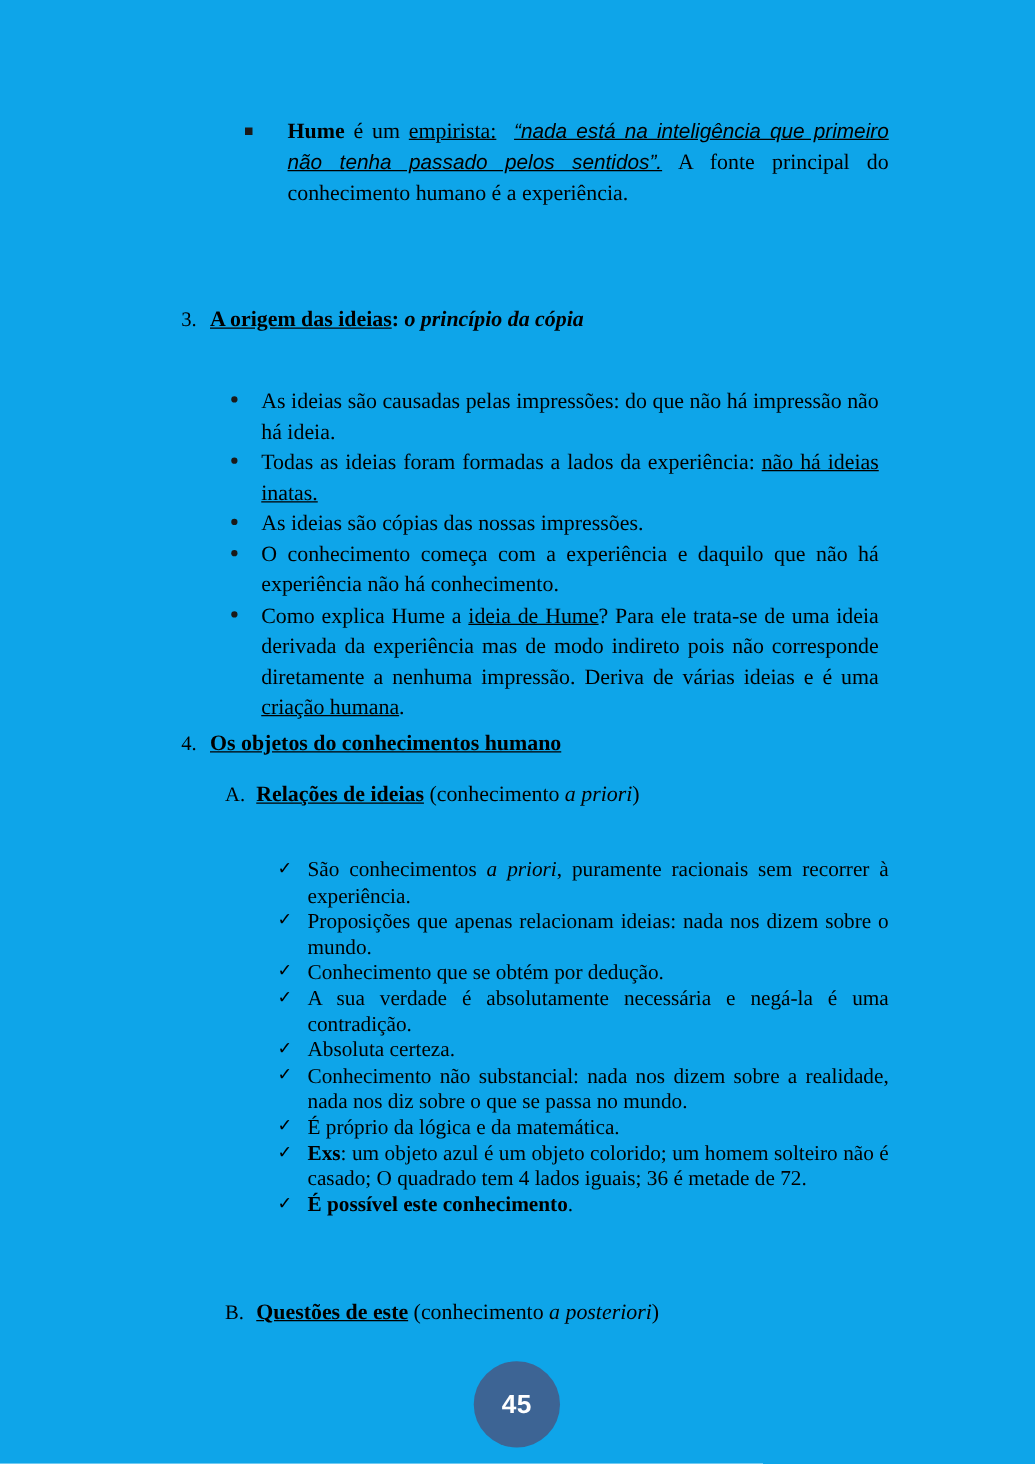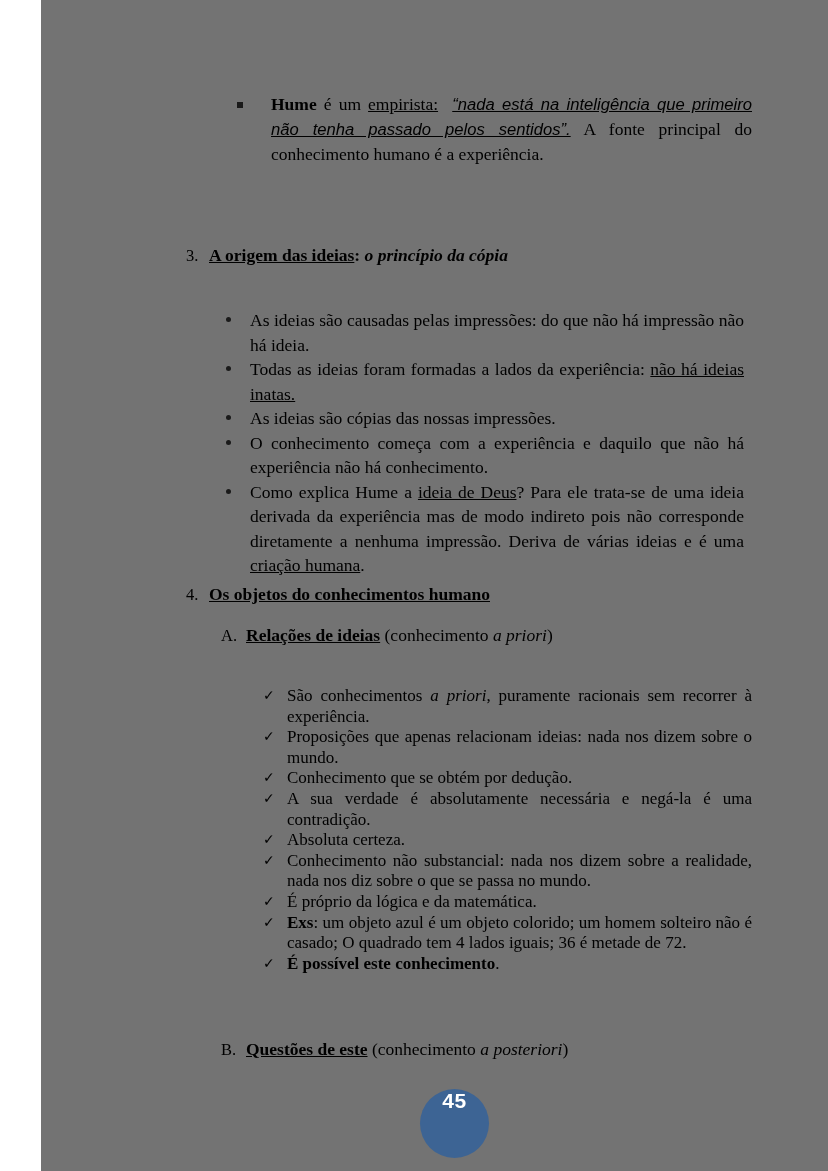--- a/index.html
+++ b/index.html
@@ -12,22 +12,21 @@
     height: 1171px;
     position: relative;
     font-family: "Liberation Serif", "DejaVu Serif", serif;
     color: #000000;
     -webkit-font-smoothing: antialiased;
   }
 
   .page {
     position: absolute;
     inset: 0;
-    background: #737373;
-    margin-left: 41px;
+    background: #0ea5e9;
   }
 
   
   .b   { font-weight: bold; }
   .i   { font-style: italic; }
   .u   { text-decoration: underline; }
   .bi  { font-weight: bold; font-style: italic; }
   .bu  { font-weight: bold; text-decoration: underline; }
   .sans-q {
     font-family: "Liberation Sans", "DejaVu Sans", sans-serif;
@@ -157,20 +156,21 @@
   
   .page-badge {
     position: absolute;
     left: 379px;
     top: 1089px;
     width: 69px;
     height: 69px;
     border-radius: 50%;
     background: #3d6494;
     display: flex;
+    align-items: center;
     justify-content: center;
   }
   .page-badge .pnum {
     font-family: "Liberation Sans", "DejaVu Sans", sans-serif;
     font-weight: bold;
     font-size: 21px;
     color: #ffffff;
     letter-spacing: 0.5px;
   }
 </style>
@@ -189,21 +189,21 @@
   <div class="num-heading" id="heading-3">
     <span class="num">3.</span>
     <span class="htext"><span class="bu">A origem das ideias</span><span class="b">: </span><span class="bi">o princípio da cópia</span></span>
   </div>
 
   <ul class="dot-list">
     <li><span class="dot"></span><span><span>As ideias são causadas pelas impressões: do que não há impressão não há ideia.</span></span></li>
     <li><span class="dot"></span><span><span>Todas as ideias foram formadas a lados da experiência: </span><span class="u">não há ideias inatas.</span></span></li>
     <li><span class="dot"></span><span><span>As ideias são cópias das nossas impressões.</span></span></li>
     <li><span class="dot"></span><span><span>O conhecimento começa com a experiência e daquilo que não há experiência não há conhecimento.</span></span></li>
-    <li><span class="dot"></span><span><span>Como explica Hume a </span><span class="u">ideia de Deus</span><span>? Para ele trata-se de uma ideia derivada da experiência mas de modo indireto pois não corresponde diretamente a nenhuma impressão. Deriva de várias ideias e é uma </span><span class="u">criação humana</span><span>.</span></span></li>
+    <li><span class="dot"></span><span><span>Como explica Hume a </span><span class="u">ideia de Hume</span><span>? Para ele trata-se de uma ideia derivada da experiência mas de modo indireto pois não corresponde diretamente a nenhuma impressão. Deriva de várias ideias e é uma </span><span class="u">criação humana</span><span>.</span></span></li>
   </ul>
 
   <div class="num-heading" id="heading-4">
     <span class="num">4.</span>
     <span class="htext bu">Os objetos do conhecimentos humano</span>
   </div>
 
   <div class="letter-heading" id="heading-A">
     <span class="letter">A.</span>
     <span><span class="bu">Relações de ideias</span><span> (conhecimento </span><span class="i">a priori</span><span>)</span></span>

